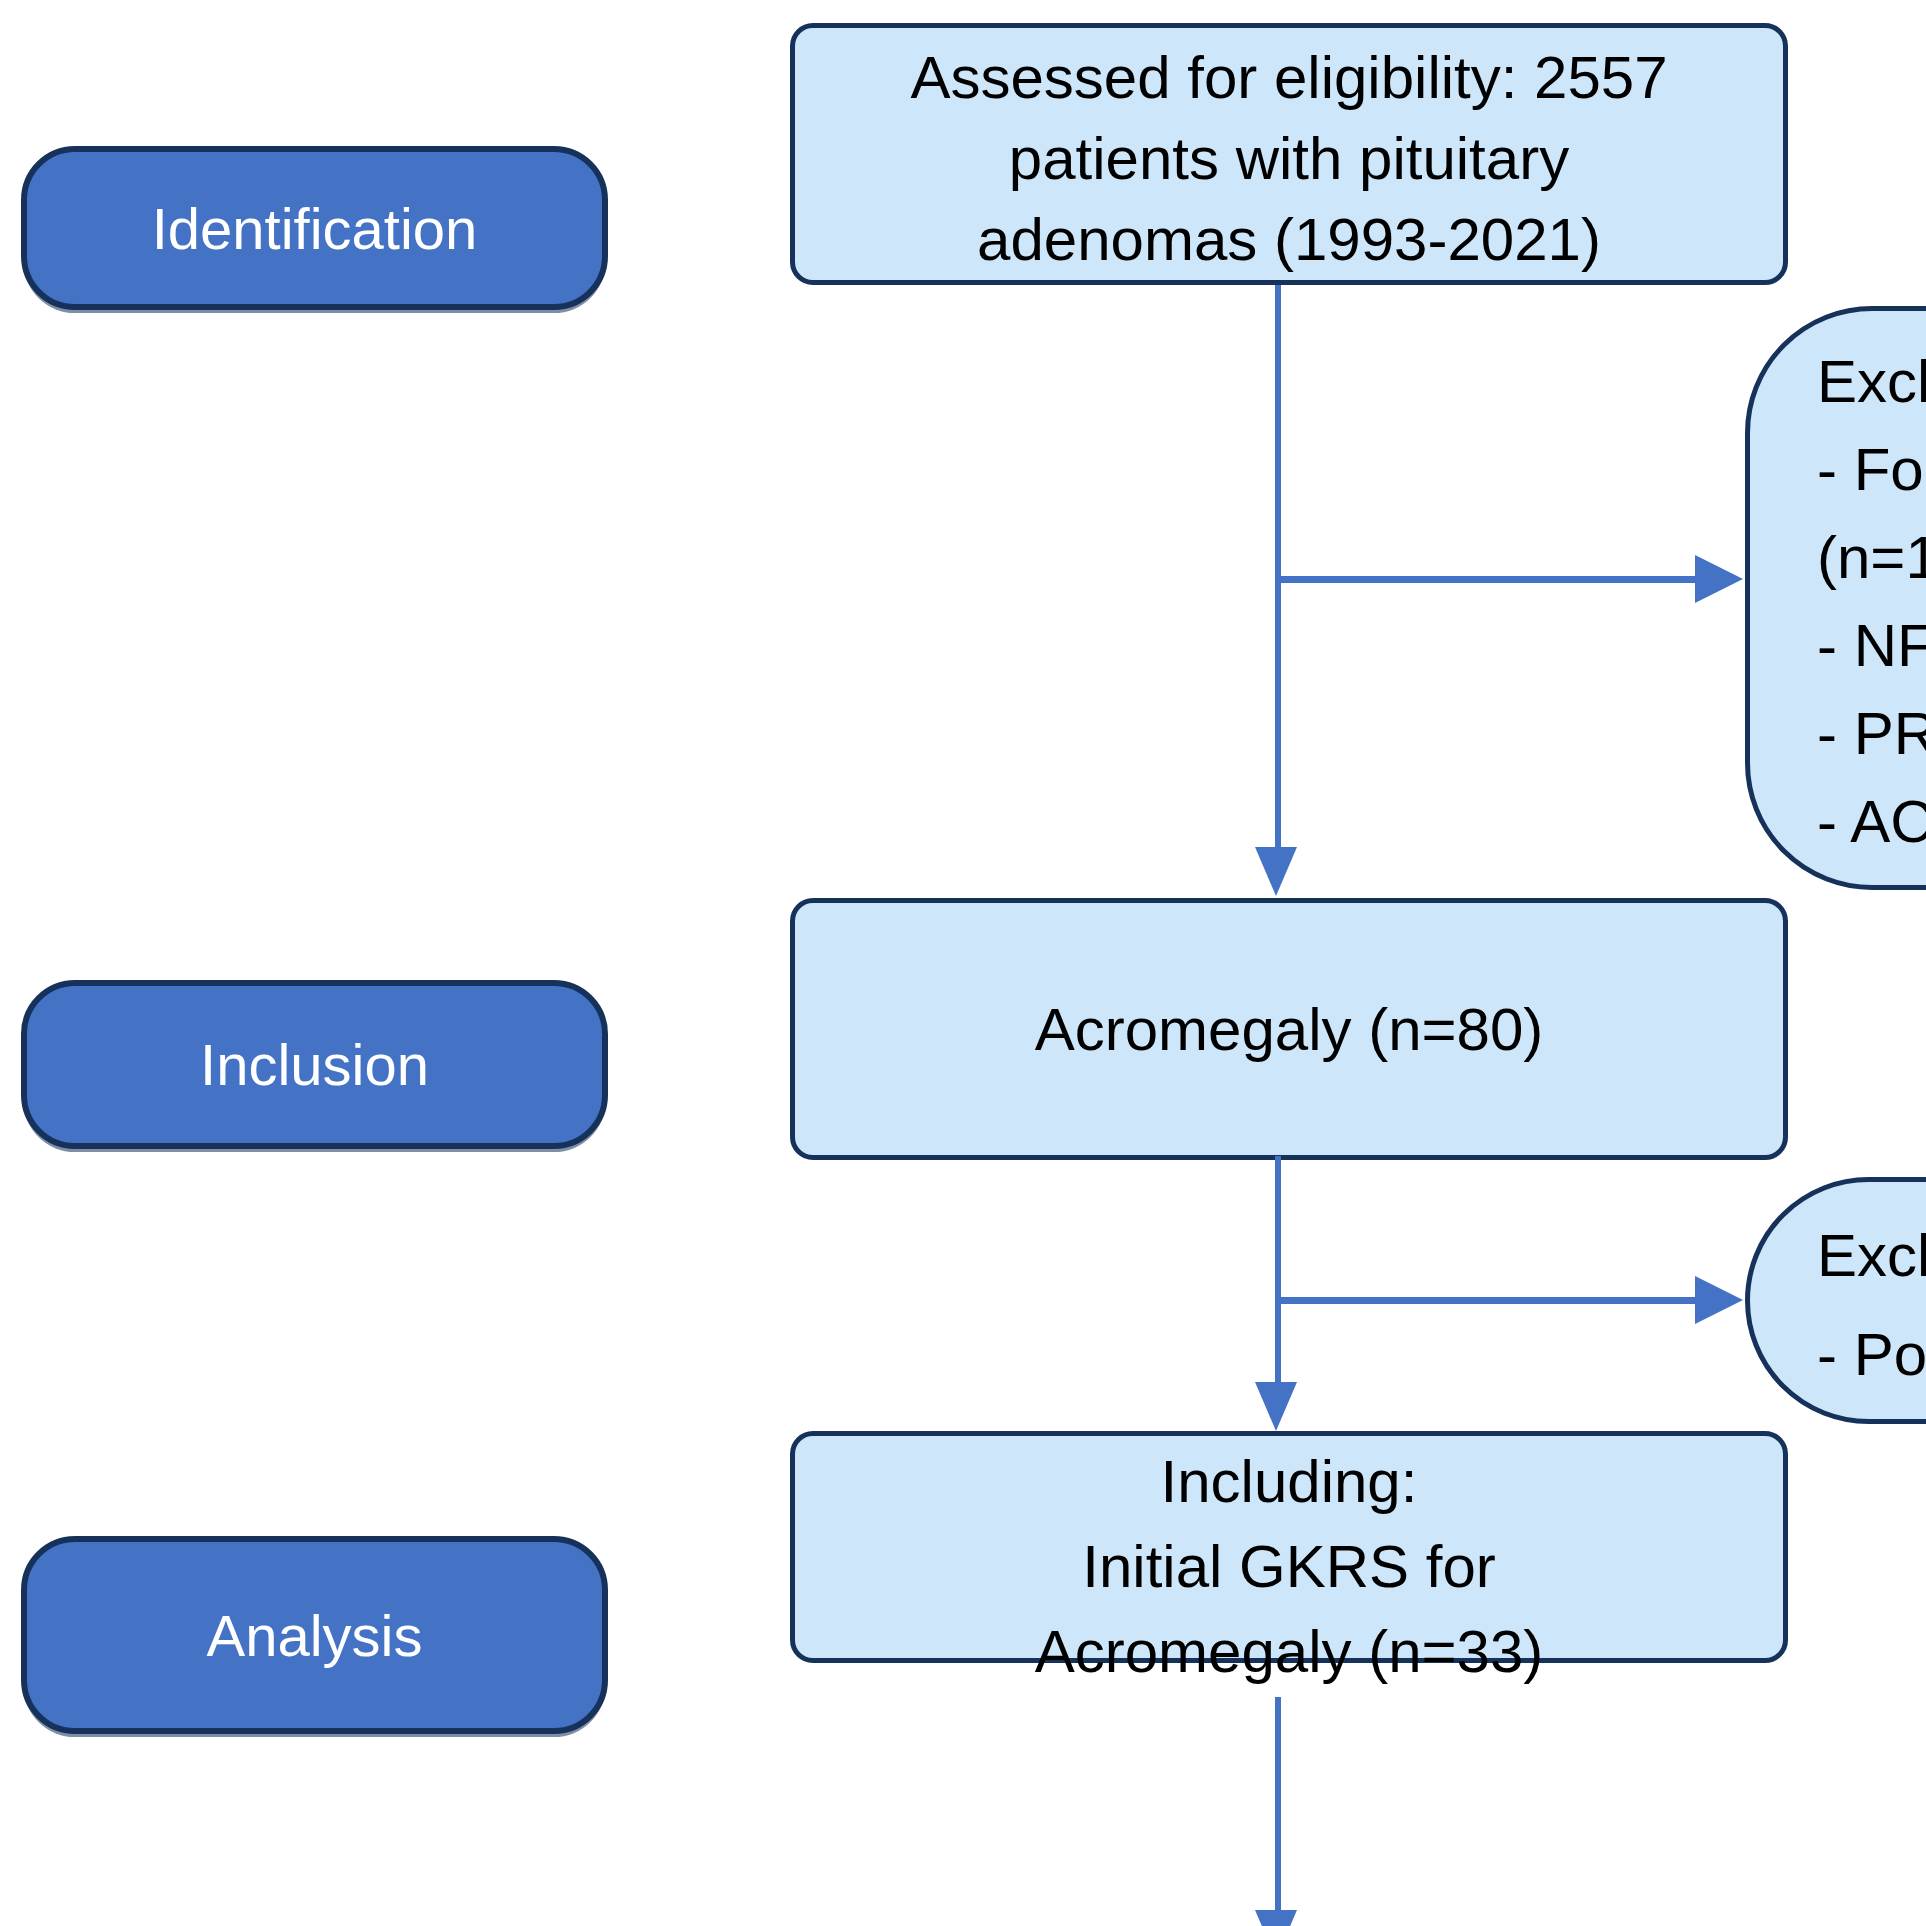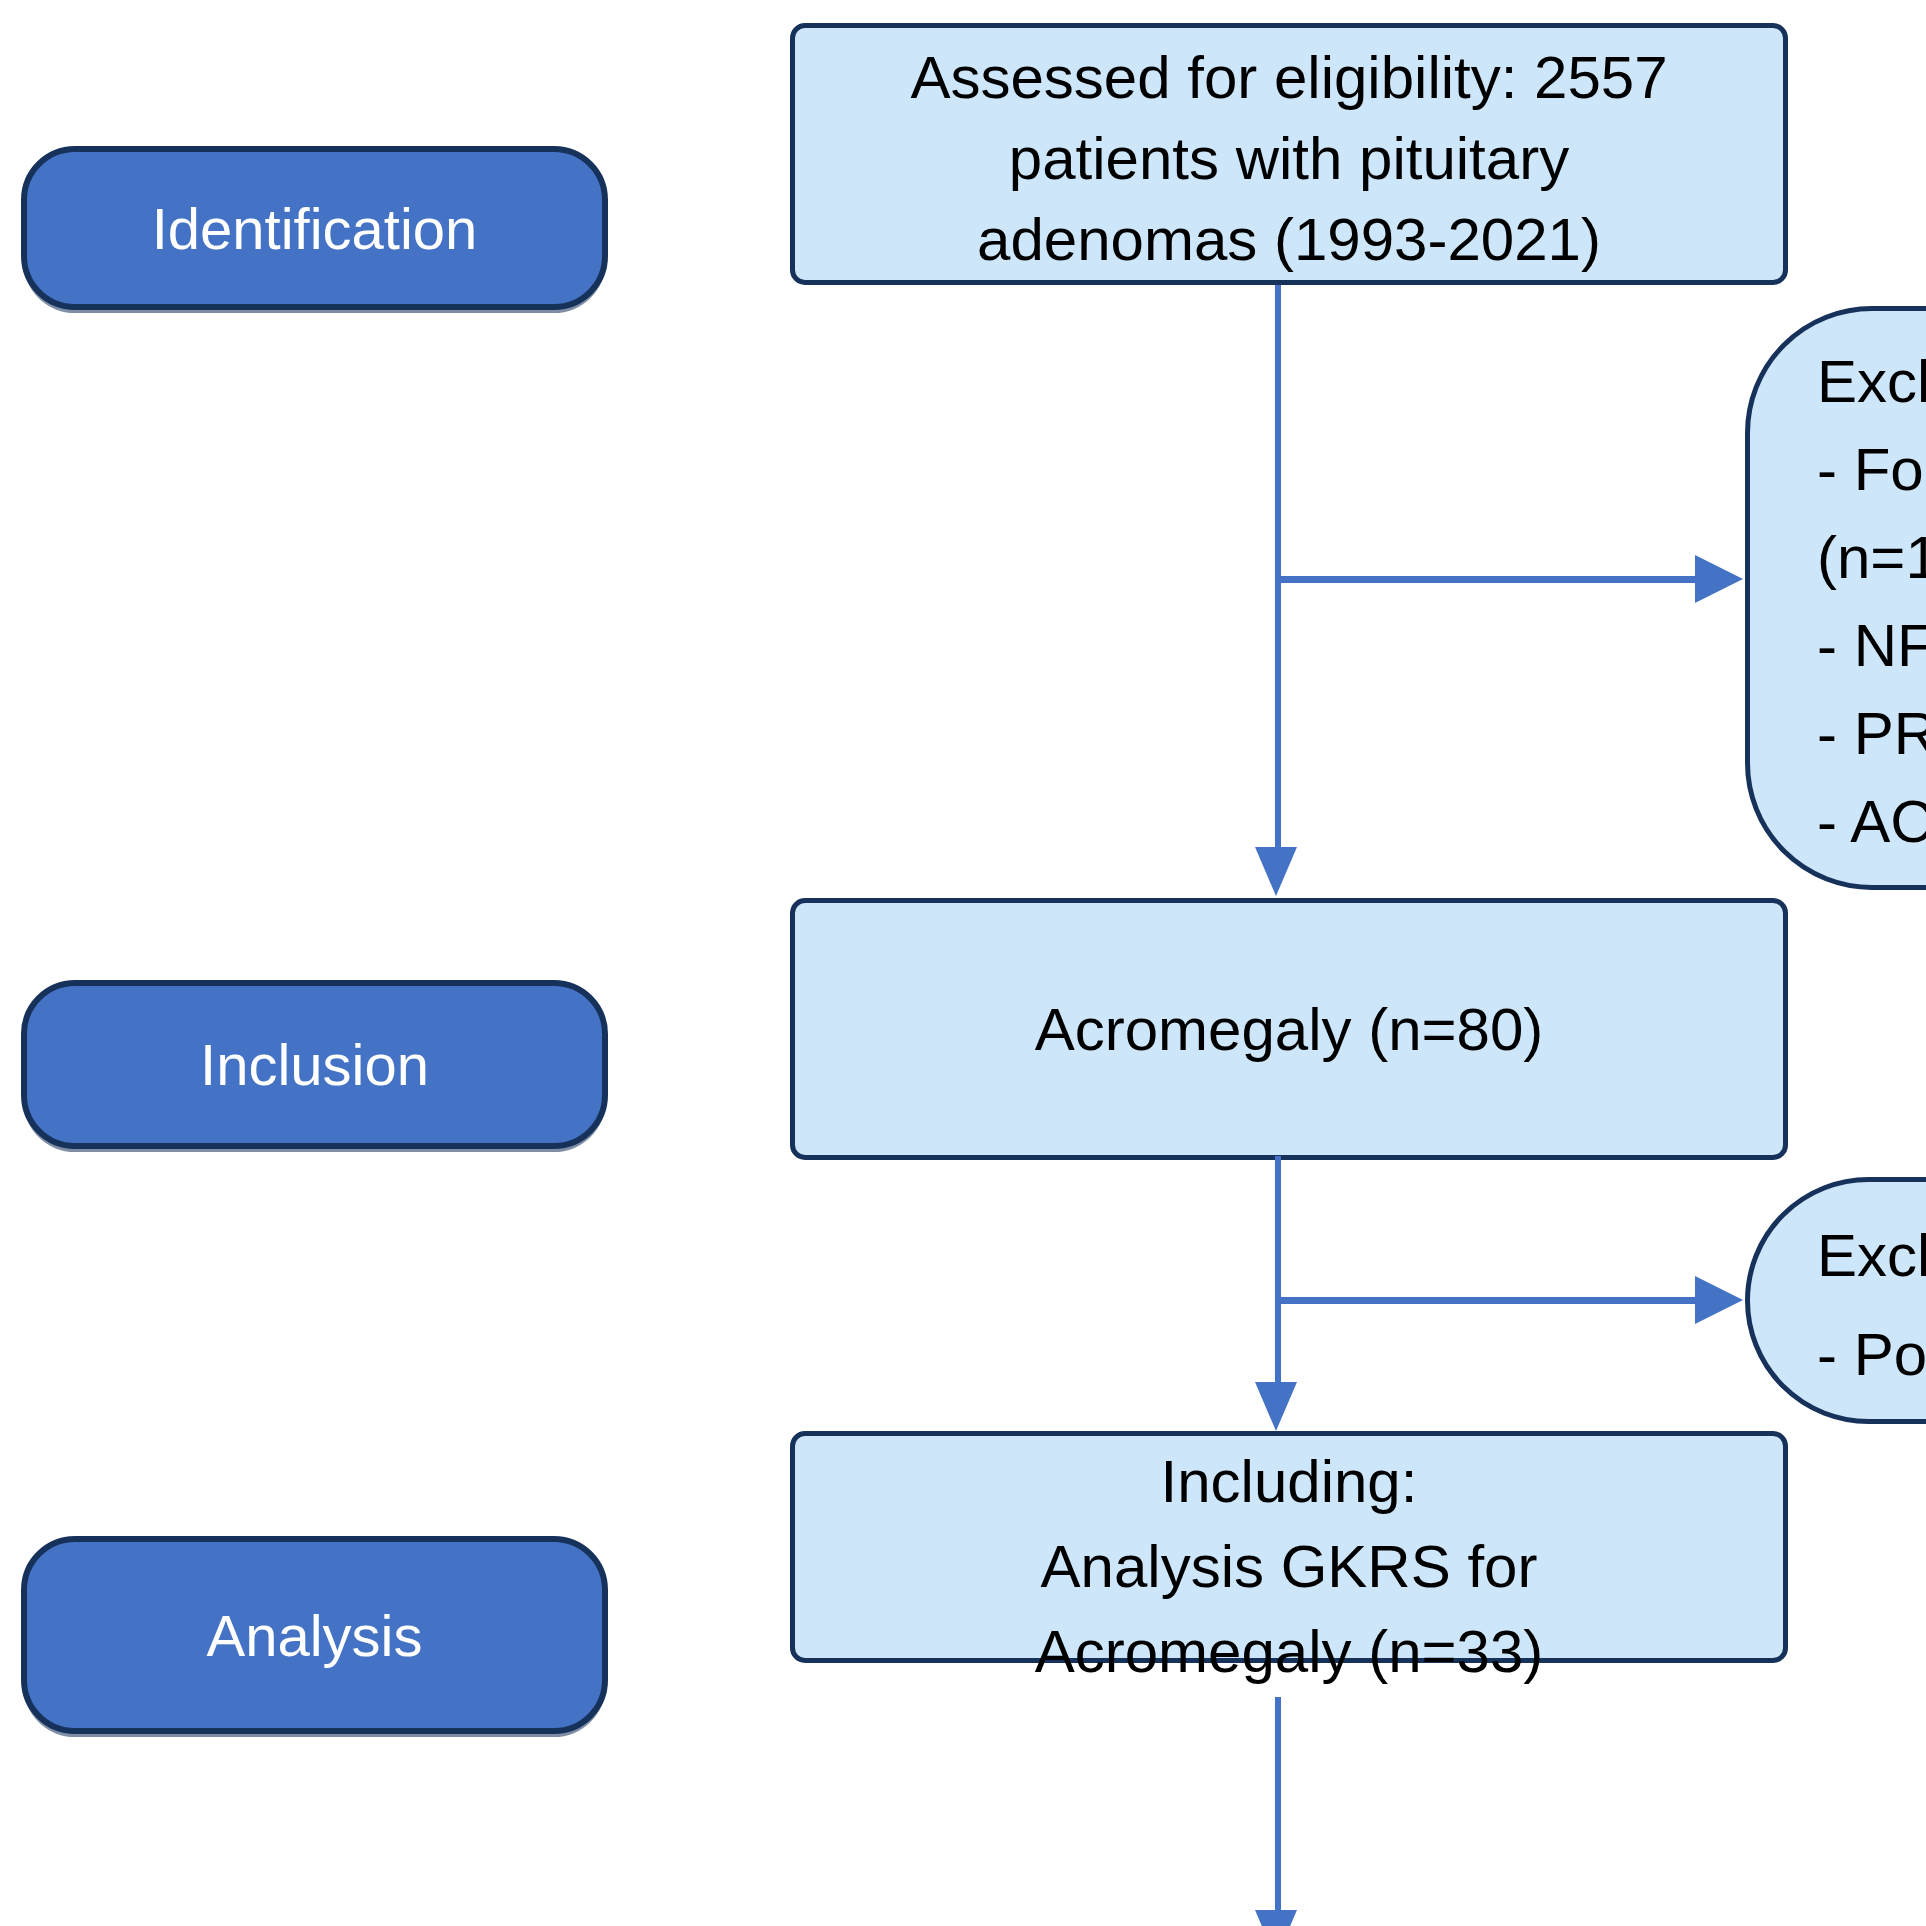--- a/index.html
+++ b/index.html
@@ -37,21 +37,21 @@
   #stage-inclusion      { top: 946px; height: 169px; }
   #stage-analysis       { top: 1502px; height: 198px; }
 
   
   .flowbox {
     position: absolute;
     left: 790px;
     width: 998px;
     background: #CDE6F9;
     border: 5.4px solid #16325B;
-    border-radius: 15px;
+    border-radius: 23px;
     box-sizing: border-box;
     font-size: 60px;
     text-align: center;
   }
   #box-assessed  { top: 23px;   height: 262px; padding-top: 8.5px; }
   #box-assessed .line  { line-height: 81px; }
   #box-acromegaly { top: 898px; height: 262px; display: flex; align-items: center; justify-content: center; }
   #box-including  { top: 1431px; height: 232px; padding-top: 3.1px; }
   #box-including .line { line-height: 85px; }
 
@@ -128,21 +128,21 @@
     <div class="line">patients with pituitary</div>
     <div class="line">adenomas (1993-2021)</div>
   </div>
 
   <div class="flowbox" id="box-acromegaly">
     <div class="line">Acromegaly (n=80)</div>
   </div>
 
   <div class="flowbox" id="box-including">
     <div class="line">Including:</div>
-    <div class="line">Analysis GKRS for</div>
+    <div class="line">Initial GKRS for</div>
     <div class="line">Acromegaly (n=33)</div>
   </div>
 
   <div class="exclbox" id="box-excluding1">
     <div class="line">Excluding:</div>
     <div class="line">- Follow-up &lt; 12 months</div>
     <div class="line">(n=1806)</div>
     <div class="line">- NFPA (n=370)</div>
     <div class="line">- PRL (n=287)</div>
     <div class="line">- ACTH (n=14)</div>

